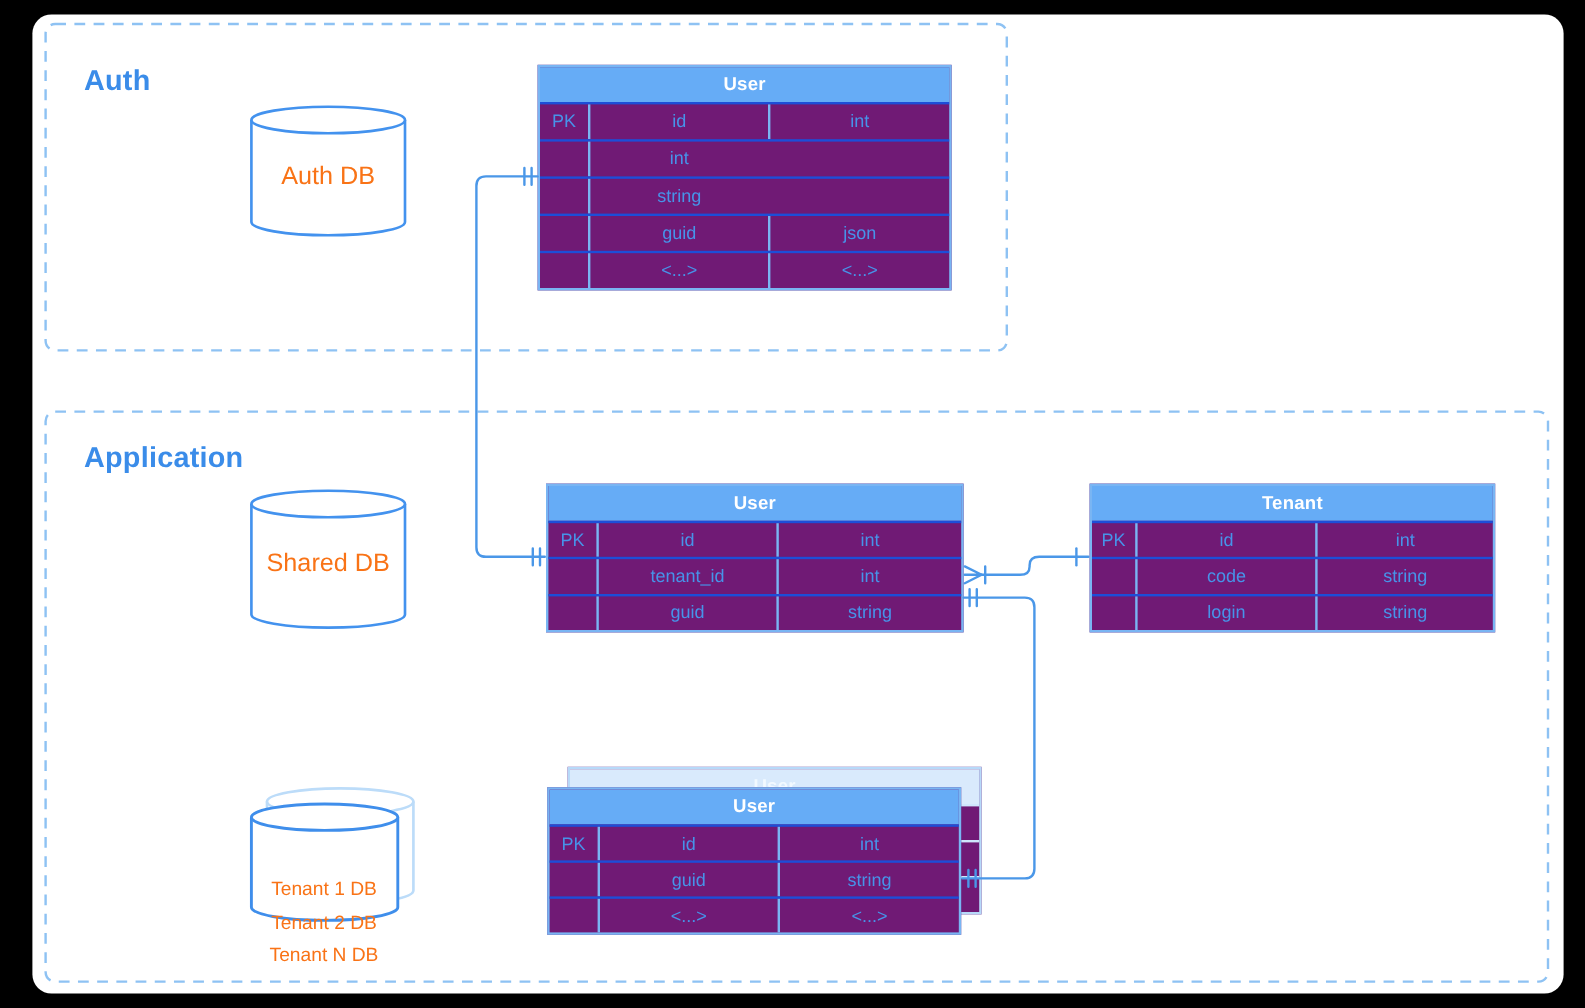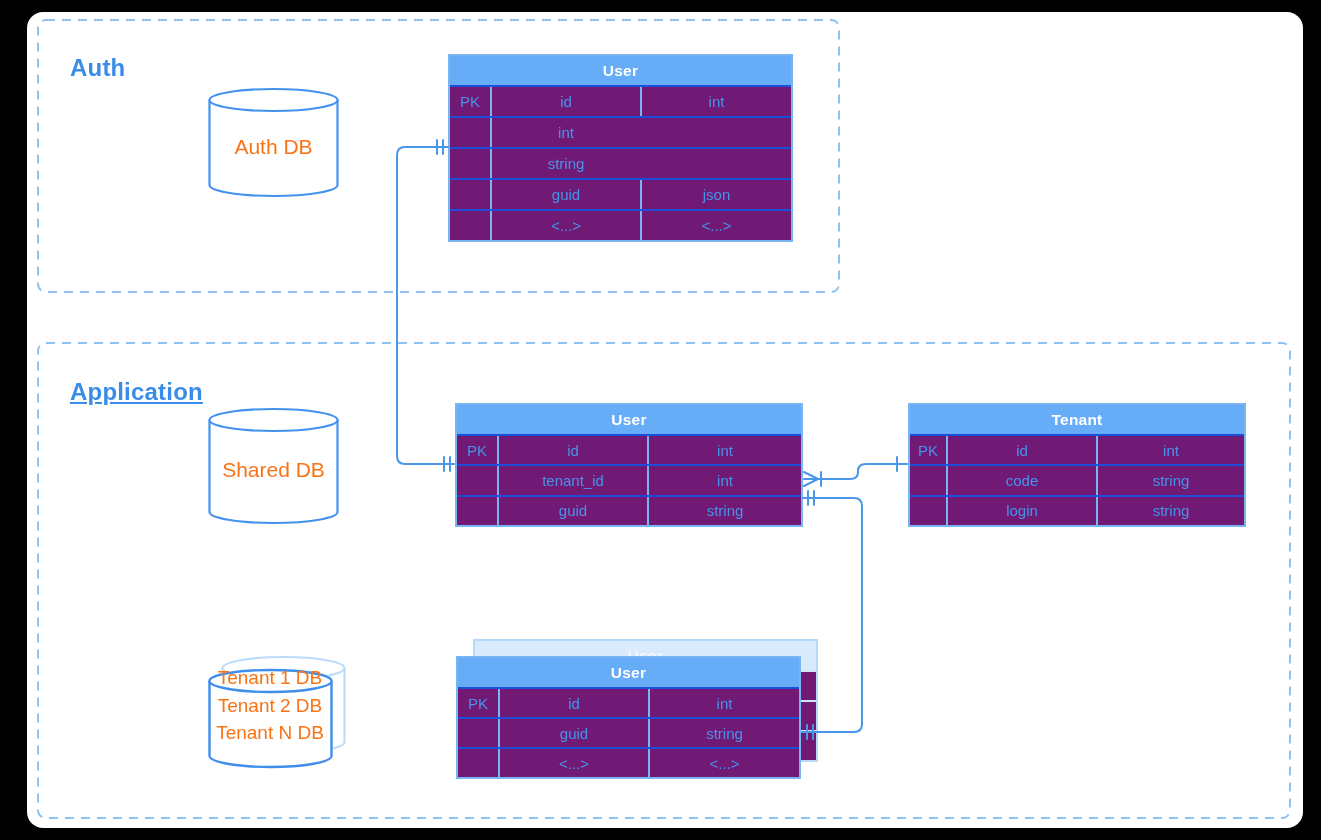--- a/index.html
+++ b/index.html
@@ -10,27 +10,27 @@
   }
   .page{
     position:absolute;left:27px;top:12px;width:1276px;height:816px;
     background:#fff;border-radius:16px;
   }
   .layer{position:absolute;left:0;top:0;width:1321px;height:840px;pointer-events:none;}
   .section-title{
     position:absolute;font-size:24px;font-weight:700;color:#3a8ce9;letter-spacing:.2px;
   }
   #auth-title{left:70px;top:54px;}
-  #app-title{left:70px;top:378px;text-decoration:underline;}
+  #app-title{left:70px;top:368px;}
   .db-label{
     position:absolute;color:#f97316;font-size:21px;text-align:center;line-height:24px;
   }
   #auth-db-label{left:208px;top:135px;width:131px;}
   #shared-db-label{left:208px;top:458px;width:131px;}
-  #tenant-db-label{left:206px;top:664px;width:128px;font-size:19px;line-height:27.5px;}
+  #tenant-db-label{left:206px;top:728px;width:128px;font-size:16px;line-height:27.5px;}
   
   .etable{
     position:absolute;box-sizing:border-box;background:#701a75;
     border:2px solid #79b5f3;display:flex;flex-direction:column;
     color:#4793e9;font-size:15px;
   }
   .ehead{
     flex:0 0 29px;background:#66acf6;color:#fff;
     display:flex;align-items:center;justify-content:center;
     font-size:15.5px;font-weight:600;letter-spacing:.2px;

